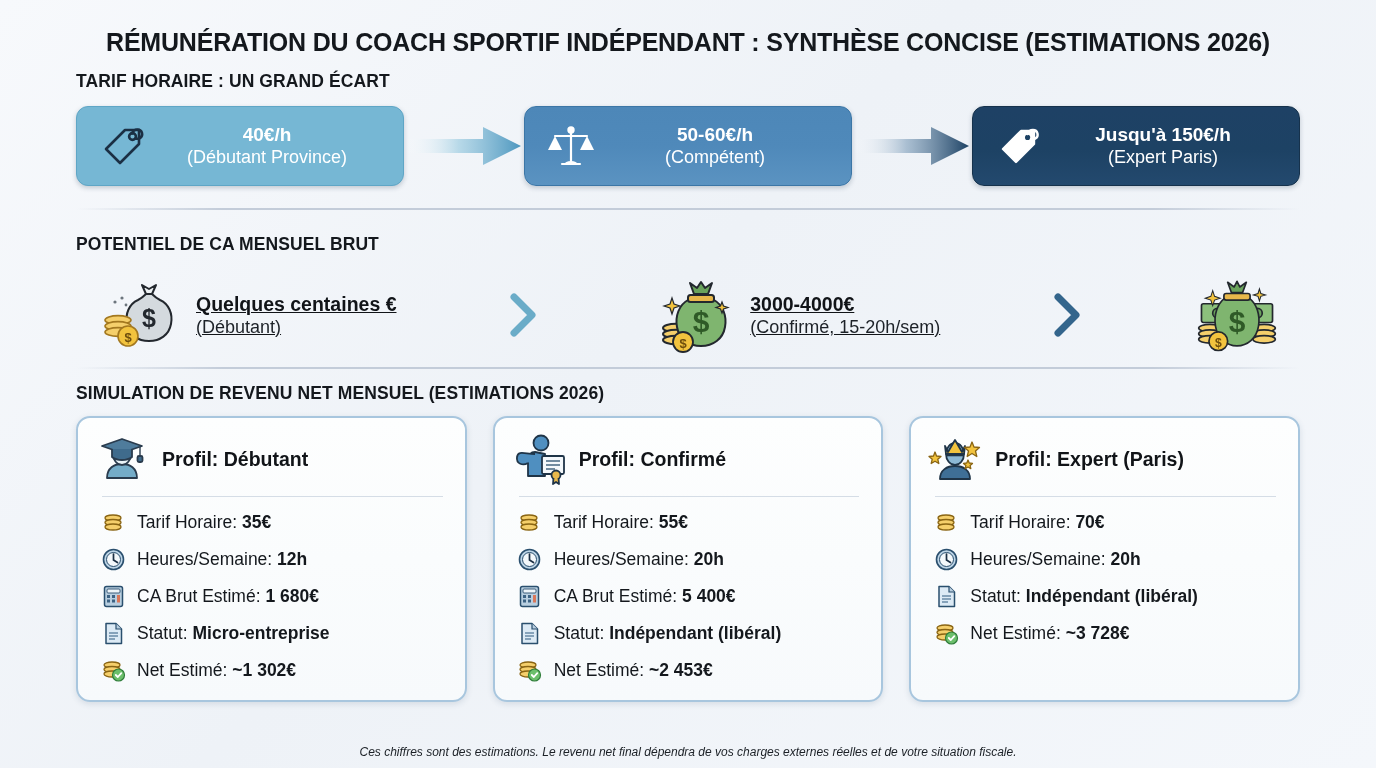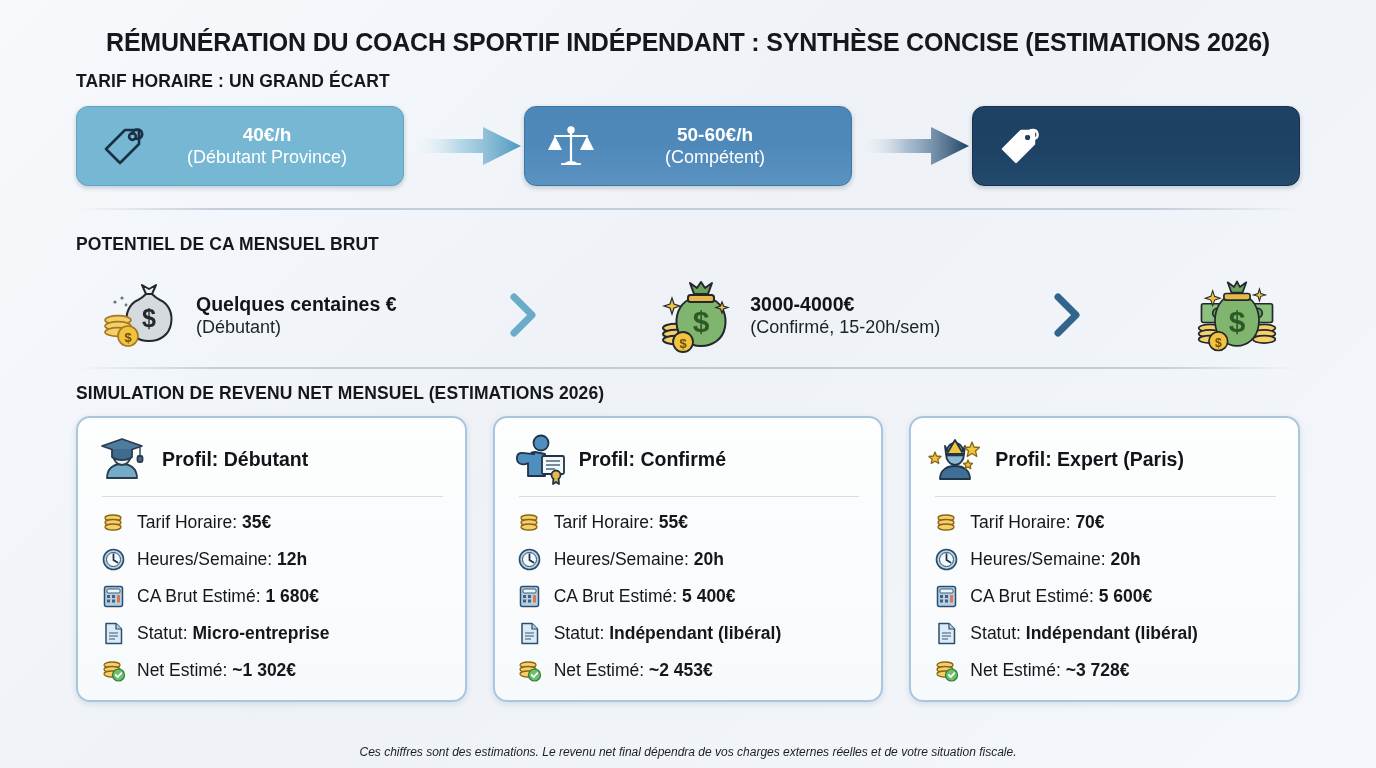--- a/index.html
+++ b/index.html
@@ -99,21 +99,21 @@
     margin-top: 8px;
     height: 104px;
   }
   .ca-item {
     display: flex;
     align-items: center;
     gap: 14px;
     flex: 0 0 auto;
   }
   .ca-icon { width: 86px; height: 78px; flex: 0 0 86px; display:flex; align-items:center; justify-content:center; }
-  .ca-txt  { line-height: 1.25; }
+  .ca-txt  { line-height: 1.25; text-decoration: underline; }
   .ca-main { font-size: 19.5px; font-weight: 700; color: #111418; white-space: nowrap; }
   .ca-sub  { font-size: 18px; font-weight: 400; color: #1d2228; white-space: nowrap; }
 
   .chev { flex: 1 1 auto; display:flex; align-items:center; justify-content:center; }
 
   
   .sec3 { margin-top: 14px; }
   .sec3 .section-heading { margin-top: 12px; }
 
   .cards {
@@ -241,20 +241,24 @@
 
       <div class="tarif-box b3">
         <span class="tarif-icon">
           <svg width="50" height="50" viewBox="0 0 50 50">
             <g fill="#ffffff" stroke="#ffffff" stroke-width="2.4" stroke-linejoin="round" stroke-linecap="round">
               <path d="M27 10 L40 10 L40 23 L22 41 L9 28 Z" fill="#ffffff"></path>
               <circle cx="33.6" cy="16.4" r="2.6" fill="#1d4264" stroke="none"></circle>
               <path d="M33.5 13 C35.5 7.5 42.5 8 43.5 12.5 C44.5 17 40 19 37 18" fill="none"></path>
             </g>
           </svg>
+        </span>
+        <span class="tarif-text">
+          <span class="tarif-main">Jusqu'à 150€/h</span><br>
+          <span class="tarif-sub">(Expert Paris)</span>
         </span>
       </div>
     </div>
   </div>
 
   <div class="divider" style="margin-top:22px;"></div>
 
   <div class="sec2">
     <div class="section-heading">POTENTIEL DE CA MENSUEL BRUT</div>
 
@@ -586,36 +590,20 @@
                   <circle cx="12.5" cy="12.5" r="10" fill="#bcd4e6" stroke="#2a4f6e" stroke-width="1.6"></circle>
                   <circle cx="12.5" cy="12.5" r="7" fill="#f3f8fb" stroke="#2a4f6e" stroke-width="1"></circle>
                   <path d="M12.5 7 L12.5 13 L16.5 15.5" stroke="#1b2f44" stroke-width="1.7" fill="none" stroke-linecap="round"></path>
                 </svg>
             </span>
             <span class="row-text"><span>Heures/Semaine:</span> <b>20h</b></span>
           </div>
           <div class="row">
             <span class="row-icon">
               <svg width="25" height="25" viewBox="0 0 25 25">
-                  <rect x="3.5" y="2.5" width="18" height="20" rx="2" fill="#b9cfe0" stroke="#2a4f6e" stroke-width="1.5"></rect>
-                  <rect x="6" y="5" width="13" height="4" rx="1" fill="#eef5f9" stroke="#2a4f6e" stroke-width="0.9"></rect>
-                  <g fill="#3d6384">
-                    <rect x="6" y="11" width="3" height="3"></rect>
-                    <rect x="11" y="11" width="3" height="3"></rect>
-                    <rect x="6" y="15.5" width="3" height="3"></rect>
-                    <rect x="11" y="15.5" width="3" height="3"></rect>
-                  </g>
-                  <rect x="16" y="11" width="3" height="7.5" fill="#d9775a"></rect>
-                </svg>
-            </span>
-            <span class="row-text"><span>CA Brut Estimé:</span> <b>5 600€</b></span>
-          </div>
-          <div class="row">
-            <span class="row-icon">
-              <svg width="25" height="25" viewBox="0 0 25 25">
                   <path d="M5 2.5 L15 2.5 L20.5 8 L20.5 22.5 L5 22.5 Z" fill="#dceaf5" stroke="#2a4f6e" stroke-width="1.5" stroke-linejoin="round"></path>
                   <path d="M15 2.5 L15 8 L20.5 8" fill="#b9cfe0" stroke="#2a4f6e" stroke-width="1.2"></path>
                   <g stroke="#4a7192" stroke-width="1.2">
                     <path d="M8 12 H17"></path>
                     <path d="M8 15 H17"></path>
                     <path d="M8 18 H14"></path>
                   </g>
                 </svg>
             </span>
             <span class="row-text"><span>Statut:</span> <b>Indépendant (libéral)</b></span>

